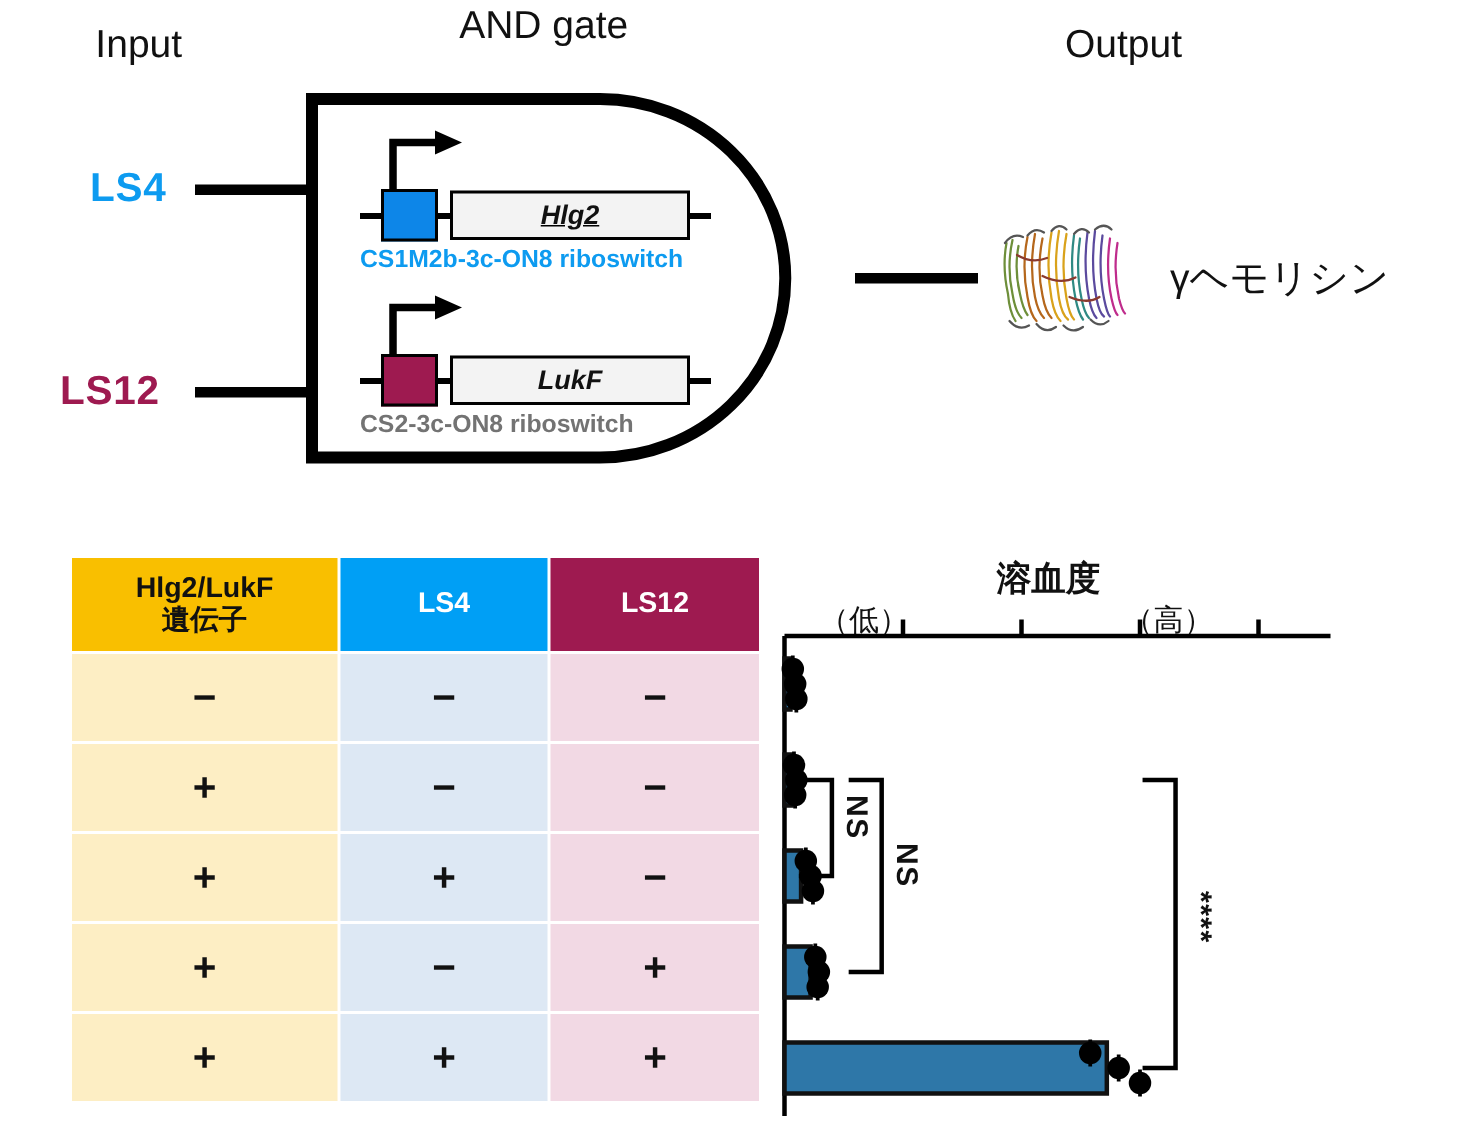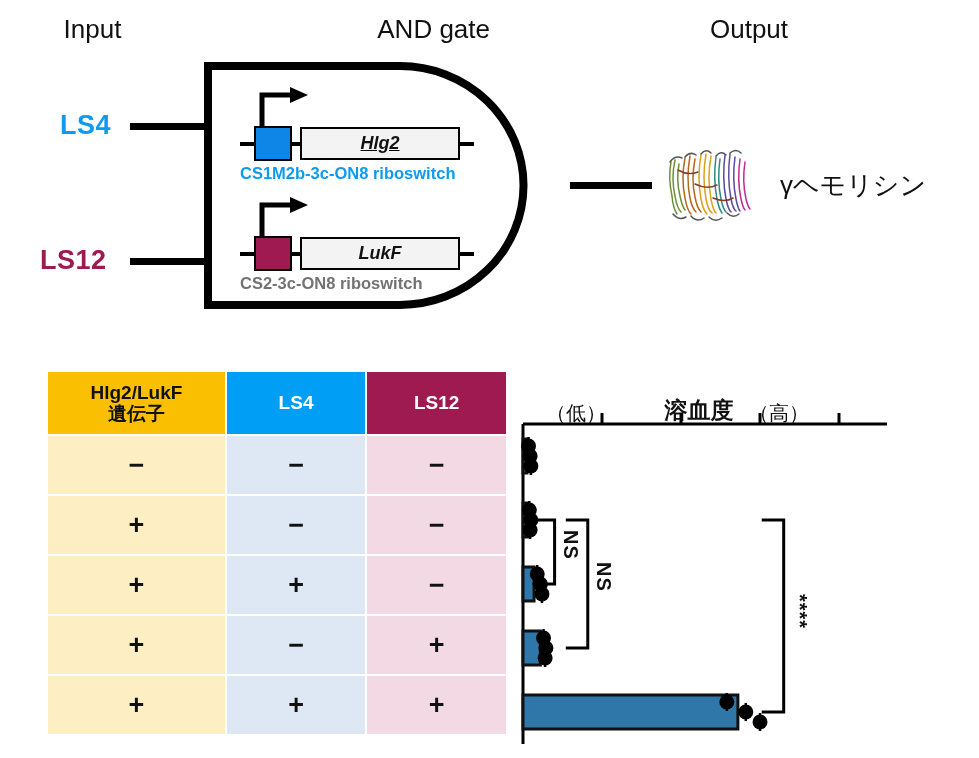--- a/index.html
+++ b/index.html
@@ -16,21 +16,21 @@
   
   .col-head{
     position:absolute;
     font-size:26px;
     font-weight:400;
     color:#111;
     white-space:nowrap;
     text-align:center;
   }
   #head-input{left:30px;top:14px;width:125px;}
-  #head-and  {left:235px;top:14px;width:255px;text-align:right;}
+  #head-and  {left:235px;top:1px;width:255px;}
   #head-out  {left:644px;top:14px;width:210px;}
 
   
   .input-label{
     position:absolute;
     font-size:27px;
     font-weight:bold;
     white-space:nowrap;
     letter-spacing:.5px;
   }
@@ -91,21 +91,21 @@
     font-size:27px;font-weight:bold;color:#111;
   }
   #table td.c-gene{background:#fdeec4;}
   #table td.c-ls4 {background:#dde8f4;}
   #table td.c-ls12{background:#f2d9e4;}
 
   
   #chart{position:absolute;left:514px;top:368px;width:465px;height:390px;}
   #chart-title{
     position:absolute;left:100px;top:2px;width:170px;text-align:center;
-    font-size:23px;font-weight:bold;color:#111;white-space:nowrap;margin-top:25px;
+    font-size:23px;font-weight:bold;color:#111;white-space:nowrap;
   }
   .axis-endlabel{
     position:absolute;top:32px;font-size:20px;color:#111;white-space:nowrap;
   }
   #lab-low {left:32px;}
   #lab-high{left:235px;}
   #chart svg{position:absolute;left:0;top:0;}
   .sig-text{
     position:absolute;font-size:20px;font-weight:bold;color:#111;
     writing-mode:vertical-rl;text-orientation:mixed;white-space:nowrap;

